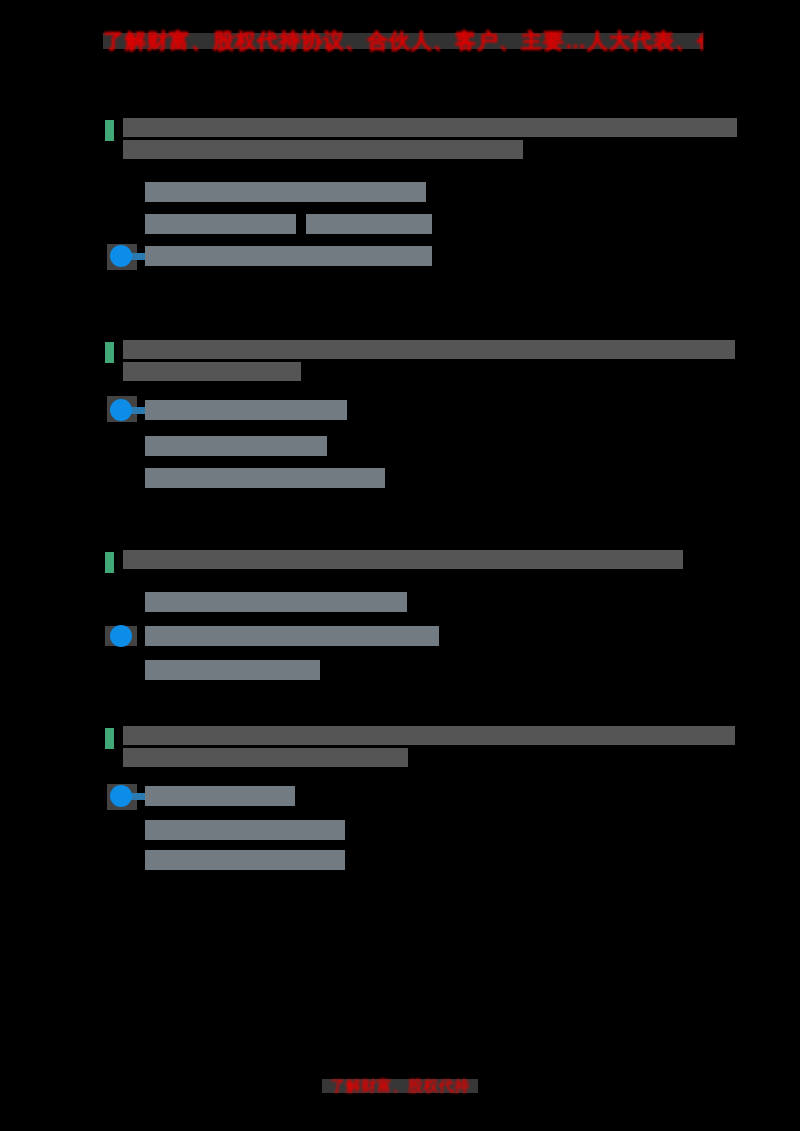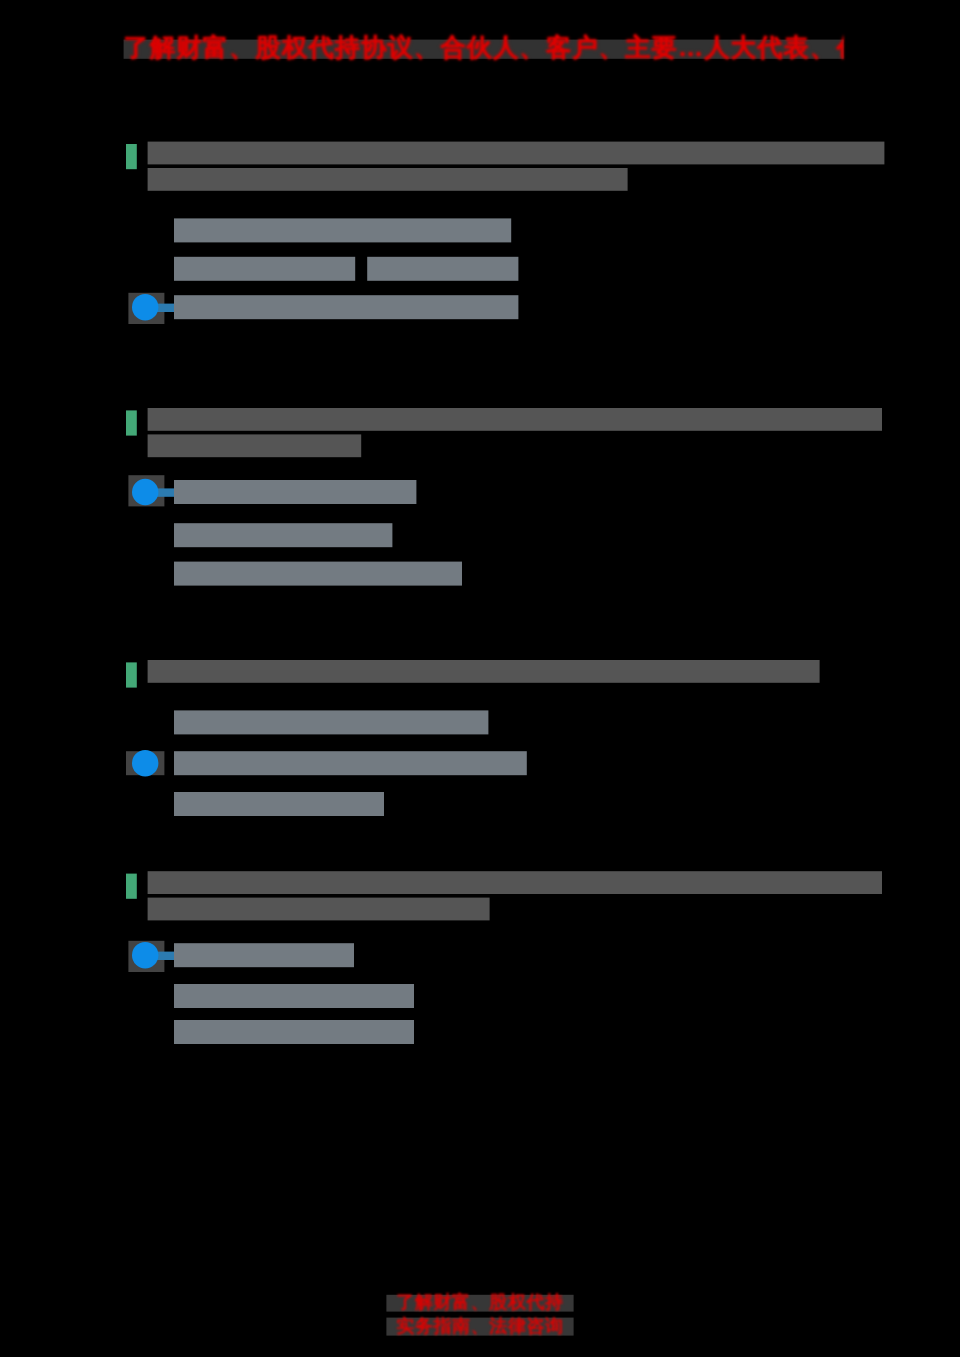--- a/index.html
+++ b/index.html
@@ -263,19 +263,15 @@
     <div class="item" style="left:0; top:124px; width:700px;">
       <span class="item-bar" style="left:145px; width:200px;"></span>
     </div>
   </div>
 
   <div class="footer">
     <div style="position:relative; height:20px;">
       <span class="footer-backing" style="left:322px; top:3px; width:156px; height:14px;"></span>
       <span class="footer-line">了解财富、股权代持</span>
     </div>
-    <div style="position:relative; height:20px;">
-      <span class="footer-backing" style="left:322px; top:2px; width:156px; height:15px;"></span>
-      <span class="footer-line">实务指南、法律咨询</span>
-    </div>
   </div>
 
 </div>
 
 </body></html>

